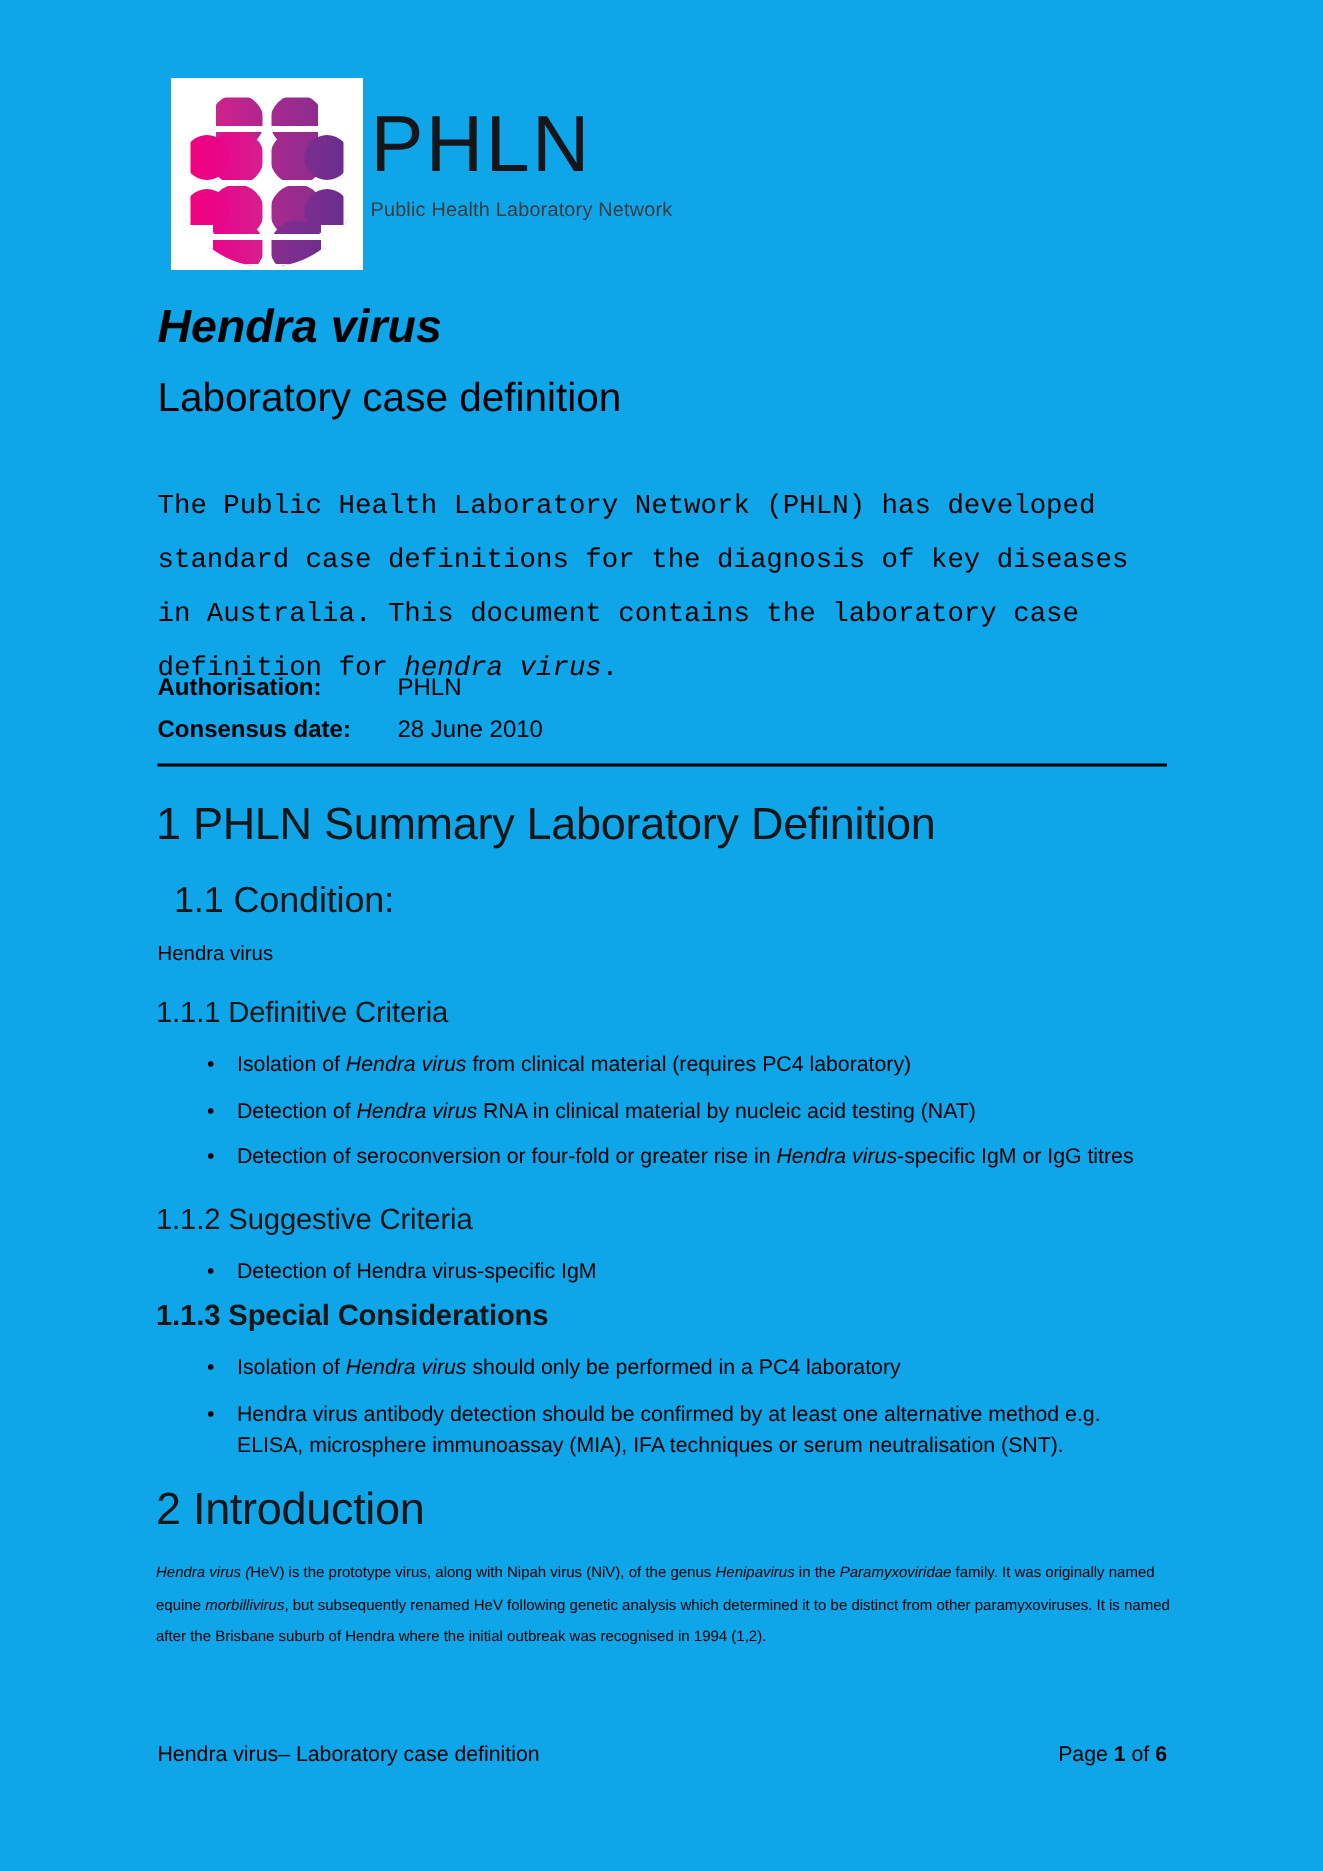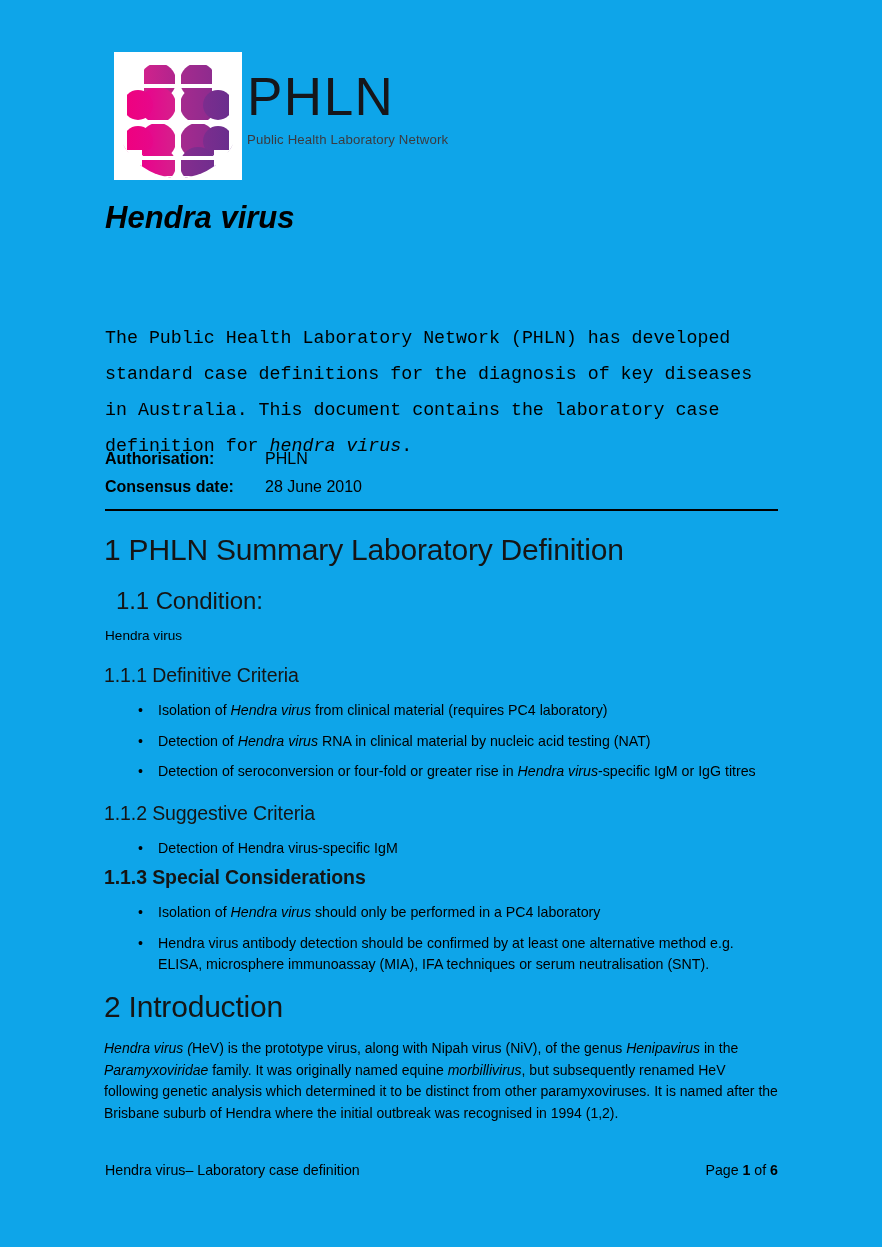--- a/index.html
+++ b/index.html
@@ -163,21 +163,21 @@
     left: 105px;
     font-size: 13.6px;
     line-height: 20px;
     font-weight: 400;
   }
 
   .para {
     position: absolute;
     left: 104px;
     width: 676px;
-    font-size: 14px;
+    font-size: 10px;
     line-height: 21.5px;
     font-weight: 400;
     text-align: left;
   }
   .para i { font-style: italic; }
 
   
   .bullets {
     position: absolute;
     left: 105px;
@@ -320,20 +320,21 @@
         </g>
       </svg>
     </div>
     <div class="logo-text">
       <div class="logo-wordmark">PHLN</div>
       <div class="logo-tagline">Public Health Laboratory Network</div>
     </div>
   </div>
 
   <div class="doc-title">Hendra virus</div>
+  <div class="doc-subtitle">Laboratory case definition</div>
 
   <div class="lead"><span>The Public Health Laboratory Network (PHLN) has developed standard case definitions for the diagnosis of key diseases in Australia. This document contains the laboratory case definition for </span><i>hendra virus</i><span>.</span></div>
 
   <div class="meta">
     <div class="meta-row">
       <span class="meta-label">Authorisation:</span>
       <span class="meta-value">PHLN</span>
     </div>
     <div class="meta-row">
       <span class="meta-label">Consensus date:</span>

